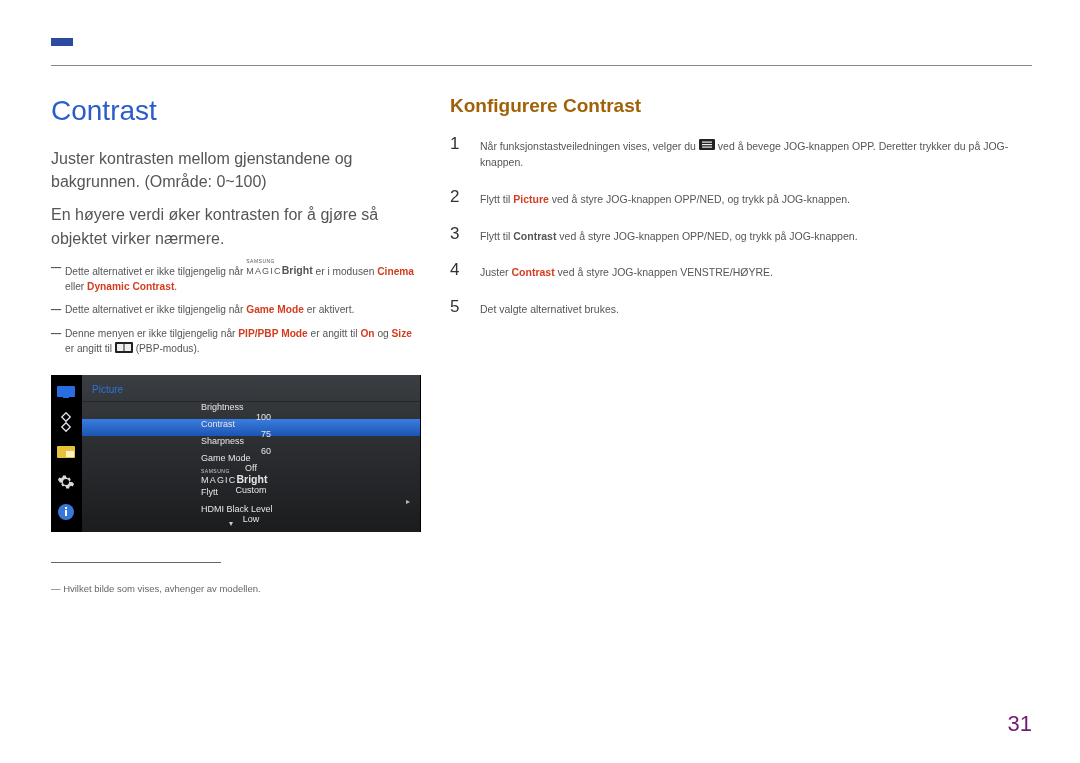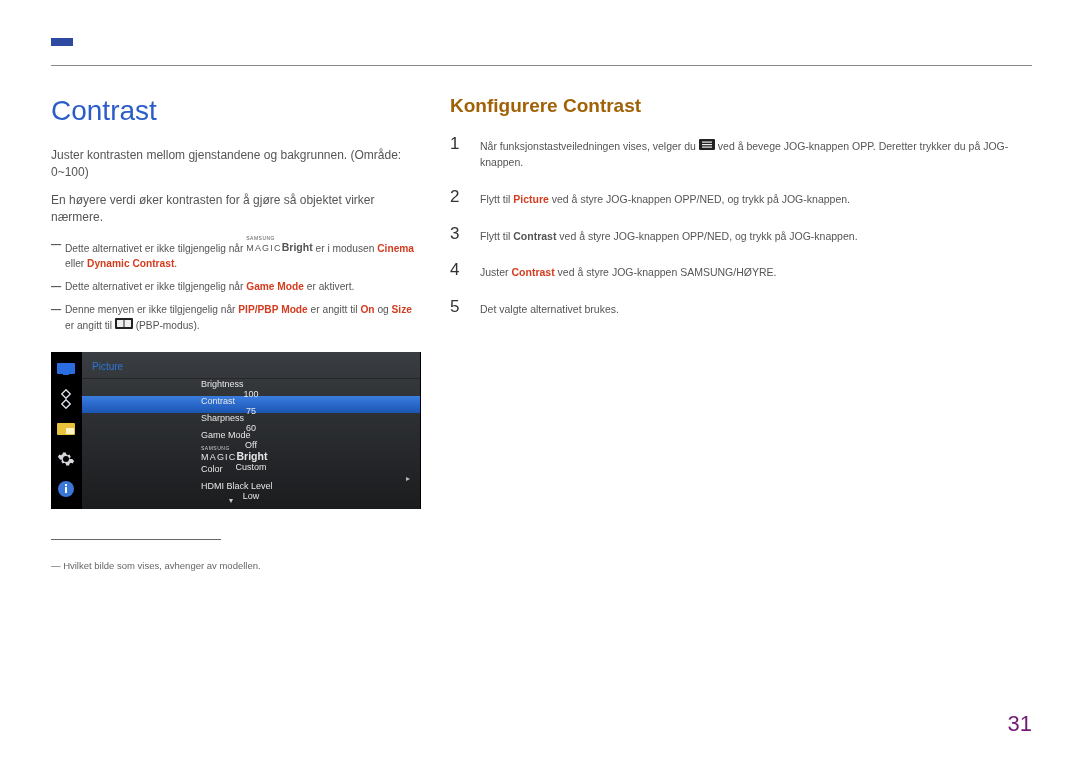--- a/index.html
+++ b/index.html
@@ -45,21 +45,21 @@
     color: #2b5dc9;
     margin-bottom: 20px;
   }
   .h-subtitle {
     font-size: 19px;
     font-weight: 700;
     color: #a16207;
     margin-bottom: 18px;
   }
   .para {
-    font-size: 12px;
+    font-size: 16px;
     color: #555;
     margin-bottom: 10px;
     line-height: 1.45;
   }
   .dash-list { margin-top: 10px; }
   .dash-item {
     display: flex;
     font-size: 10.2px;
     color: #555;
     margin-bottom: 8px;
@@ -157,21 +157,21 @@
     position: relative;
     margin-right: 10px;
   }
   .osd-row .bar .fill {
     position: absolute;
     left:0; top:0; bottom:0;
     background: #e6e6e6;
     border-radius: 2px;
   }
   .osd-row.selected .bar { background: rgba(255,255,255,0.25); }
-  .osd-row .val { width: 40px; text-align: center; }
+  .osd-row .val { width: 40px; text-align: right; }
   .osd-row .arrow-right {
     margin-left: auto;
     font-size: 8px;
     color: #bbb;
   }
   .osd-desc {
     width: 88px;
     background: linear-gradient(to bottom, #2f3134 0%, #15171a 100%);
     color: #e3e3e3;
     font-size: 8.2px;
@@ -323,21 +323,21 @@
             <div class="name">Game Mode</div>
             <div style="flex: 1 1 0%;"></div>
             <div class="val" style="width: auto;">Off</div>
           </div>
           <div class="osd-row">
             <div class="name"><span class="magicbright"><span class="top" style="color:#ccc">SAMSUNG</span><span class="bottom" style="color:#e6e6e6">MAGIC</span><span class="bright" style="color:#e6e6e6">Bright</span></span></div>
             <div style="flex: 1 1 0%;"></div>
             <div class="val" style="width: auto;">Custom</div>
           </div>
           <div class="osd-row">
-            <div class="name">Color</div>
+            <div class="name">Flytt</div>
             <div class="arrow-right">▸</div>
           </div>
           <div class="osd-row">
             <div class="name">HDMI Black Level</div>
             <div style="flex: 1 1 0%;"></div>
             <div class="val" style="width: auto;">Low</div>
           </div>
         </div>
     </div>
     <div class="osd-footer-arrow">▾</div>
@@ -372,21 +372,21 @@
   <div class="step">
     <div class="num">3</div>
     <div class="txt">
       <span>Flytt til </span><span class="kw-bold">Contrast</span><span> ved å styre JOG-knappen OPP/NED, og trykk på JOG-knappen.</span>
     </div>
   </div>
 
   <div class="step">
     <div class="num">4</div>
     <div class="txt">
-      <span>Juster </span><span class="kw-red">Contrast</span><span> ved å styre JOG-knappen SAMSUNG/HØYRE.</span>
+      <span>Juster </span><span class="kw-red">Contrast</span><span> ved å styre JOG-knappen VENSTRE/HØYRE.</span>
     </div>
   </div>
 
   <div class="step">
     <div class="num">5</div>
     <div class="txt">Det valgte alternativet brukes.</div>
   </div>
 </div>
 
 <div class="pagenum">31</div>

